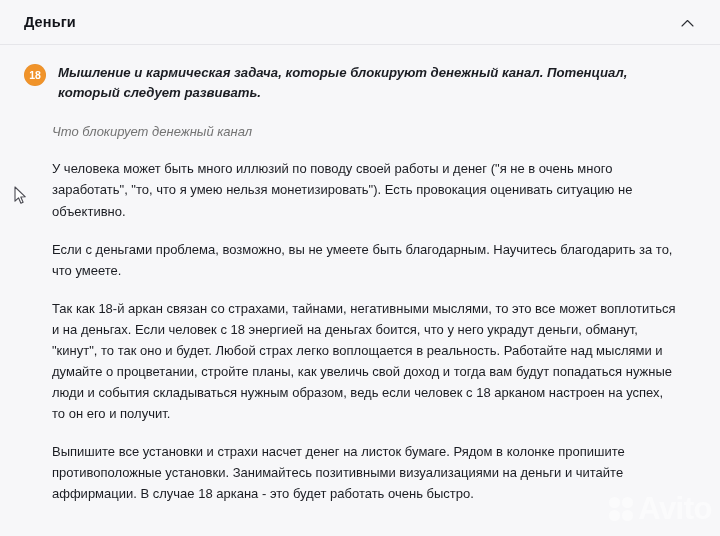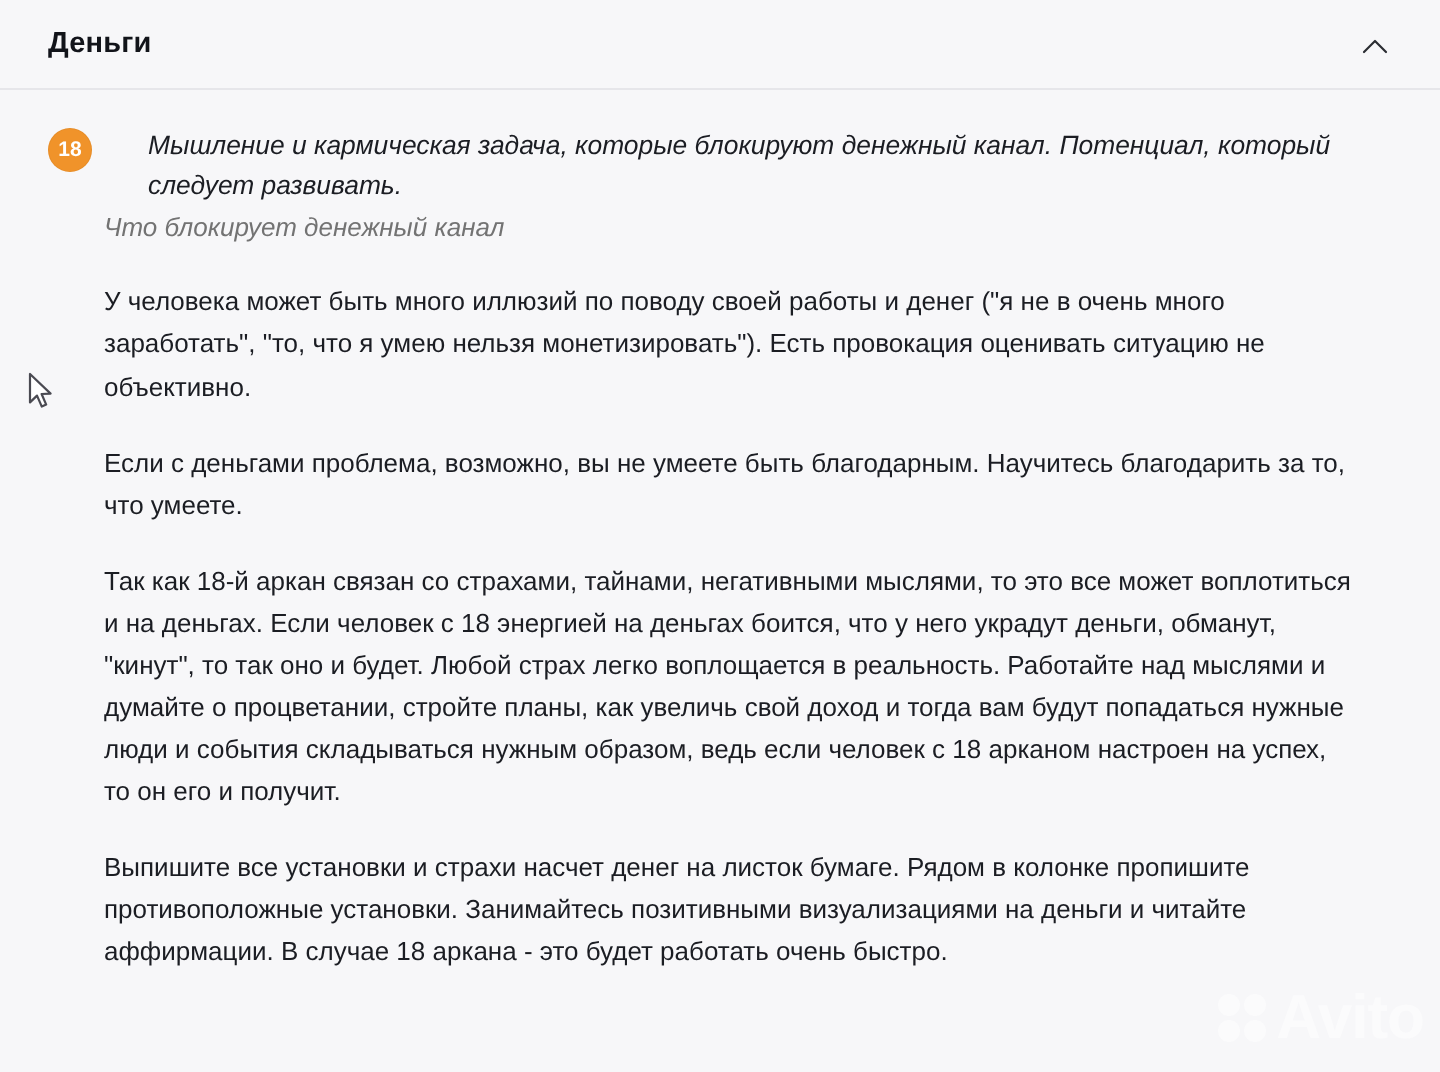--- a/index.html
+++ b/index.html
@@ -59,41 +59,42 @@
 
   
   .panel-body {
     padding: 18px 24px 0 24px;
     box-sizing: border-box;
   }
 
   .intro-row {
     display: flex;
     align-items: flex-start;
-    gap: 28px;
+    gap: 12px;
+    margin-bottom: 18px;
   }
   .arcana-badge {
     flex: 0 0 auto;
     width: 22px;
     height: 22px;
     border-radius: 50%;
     background: #f0932a;
     color: #ffffff;
     font-size: 10.5px;
     font-weight: bold;
     display: flex;
     align-items: center;
     justify-content: center;
     margin-top: 1px;
     box-shadow: 0 0 0 0.5px rgba(0,0,0,0.04) inset;
   }
   .intro-text {
     font-size: 13.2px;
     font-style: italic;
-    font-weight: normal;
+    font-weight: bold;
     line-height: 1.55;
     color: #1b1d23;
     max-width: 620px;
   }
 
   .subheading {
     font-size: 13px;
     font-style: italic;
     font-weight: normal;
     color: #737373;

